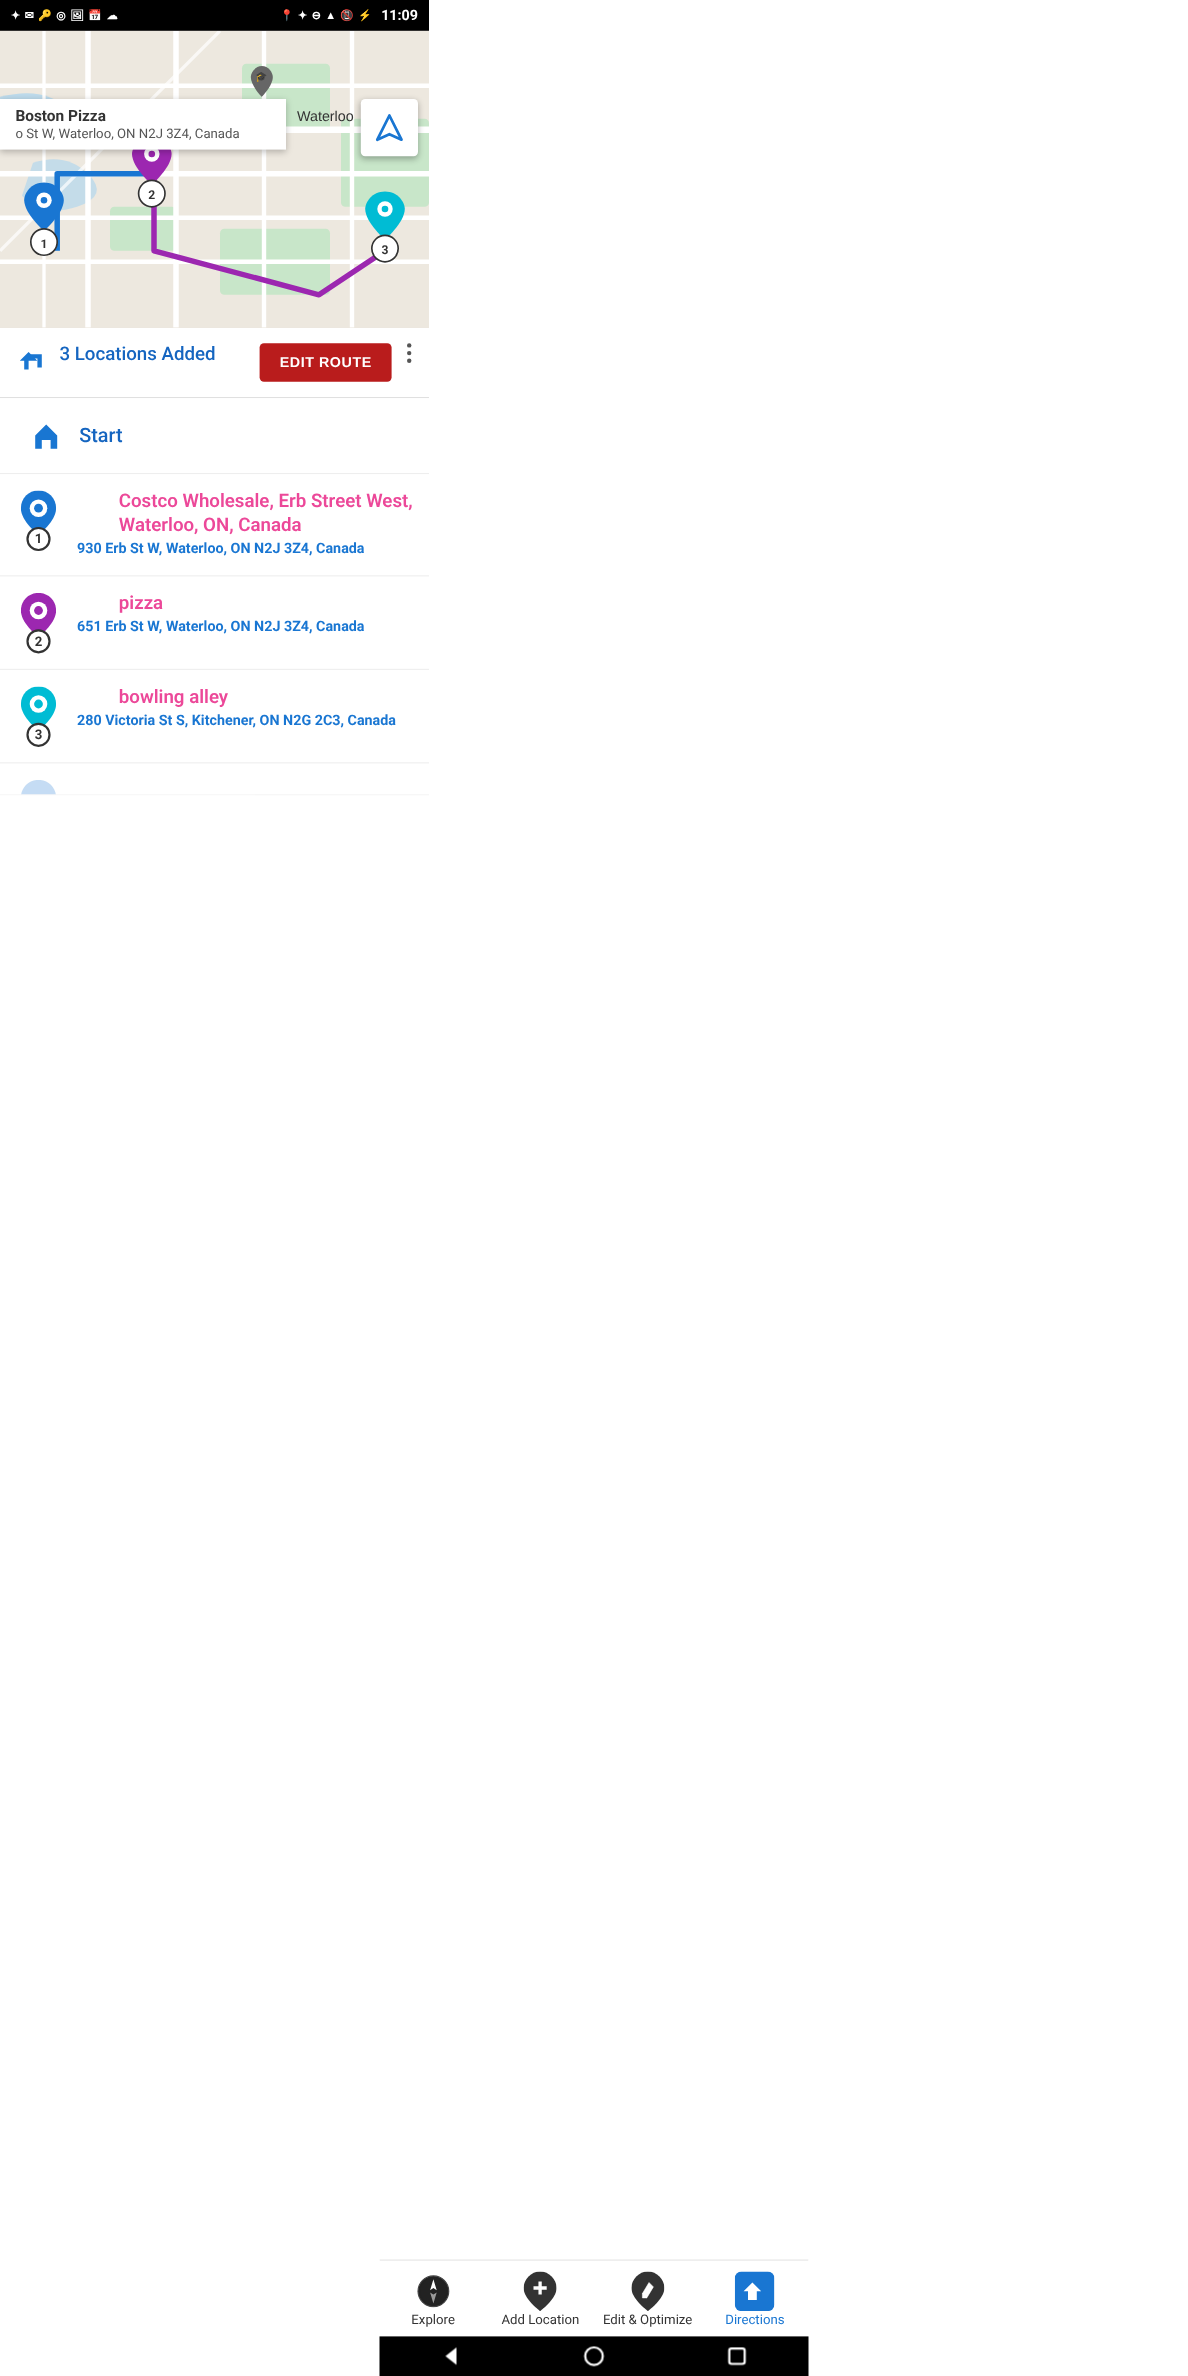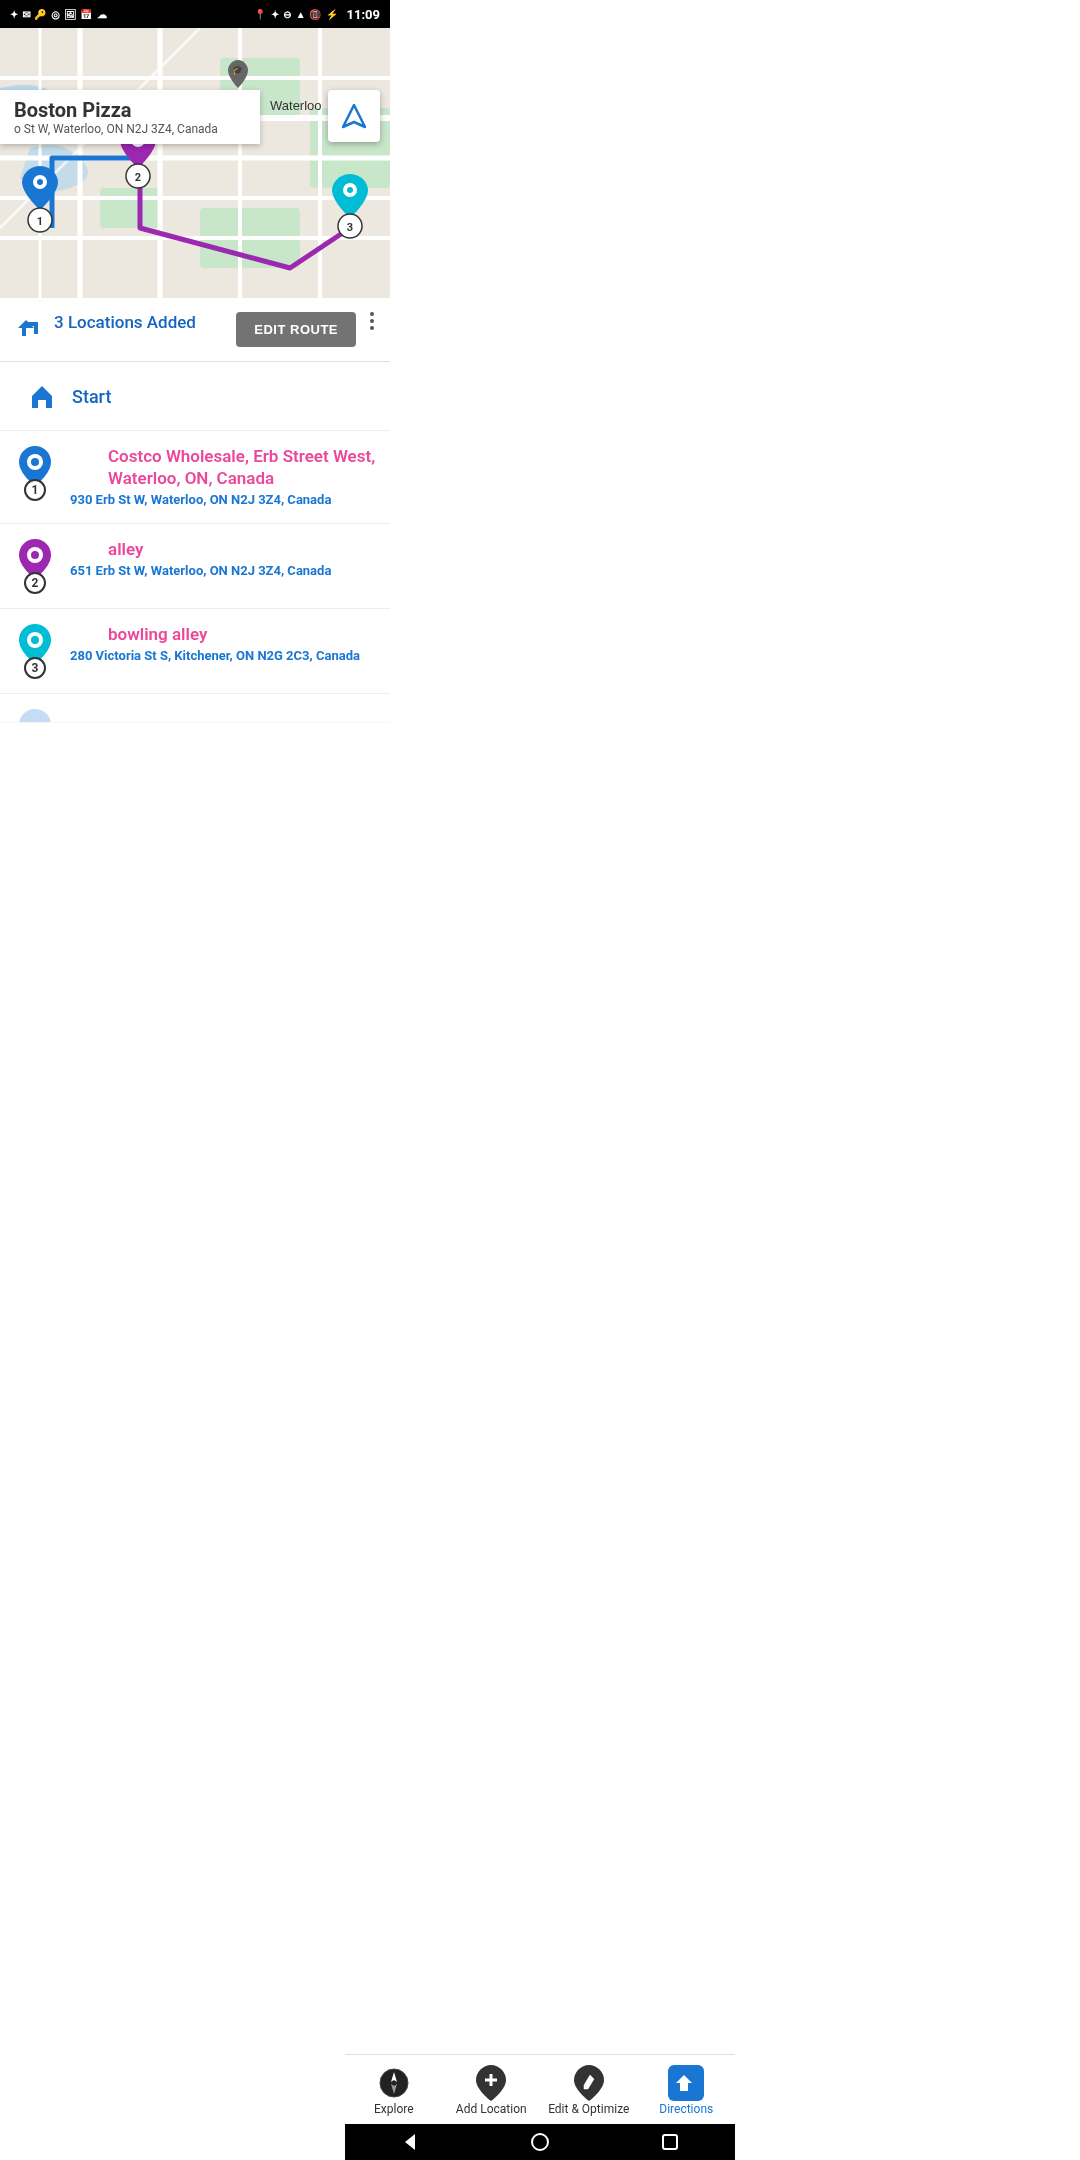--- a/index.html
+++ b/index.html
@@ -56,21 +56,21 @@
     .map-info-card {
       position: absolute;
       top: 62px;
       left: 0;
       background: #fff;
       padding: 8px 14px;
       min-width: 260px;
       box-shadow: 0 2px 6px rgba(0,0,0,0.25);
     }
     .map-info-card .place-name {
-      font-size: 20px;
+      font-size: 14px;
       font-weight: bold;
       color: #333;
     }
     .map-info-card .place-addr {
       font-size: 12px;
       color: #555;
     }
 
     
     .nav-btn {
@@ -104,21 +104,21 @@
       align-items: center;
       justify-content: center;
     }
     .loc-count-text {
       flex: 1;
       font-size: 17px;
       color: #1565C0;
       font-weight: 500;
     }
     .edit-route-btn {
-      background: #737373;
+      background: #b91c1c;
       color: #fff;
       font-size: 13px;
       font-weight: bold;
       padding: 10px 18px;
       border: none;
       border-radius: 4px;
       cursor: pointer;
       letter-spacing: 0.5px;
     }
     .more-btn {
@@ -442,21 +442,21 @@
       <div class="pin-icon">
         <svg width="32" height="40" viewBox="0 0 32 40">
           <path d="M16 0 C7 0 0 7 0 16 C0 28 16 40 16 40 C16 40 32 28 32 16 C32 7 25 0 16 0 Z" fill="#9C27B0"></path>
           <circle cx="16" cy="16" r="8" fill="#fff"></circle>
           <circle cx="16" cy="16" r="4" fill="#9C27B0"></circle>
         </svg>
       </div>
       <div class="pin-number">2</div>
     </div>
     <div class="item-info">
-      <div class="item-name">alley</div>
+      <div class="item-name">pizza</div>
       <div class="item-addr">651 Erb St W, Waterloo, ON N2J 3Z4, Canada</div>
     </div>
   </div>
 
   <div class="route-item">
     <div class="pin-wrapper">
       <div class="pin-icon">
         <svg width="32" height="40" viewBox="0 0 32 40">
           <path d="M16 0 C7 0 0 7 0 16 C0 28 16 40 16 40 C16 40 32 28 32 16 C32 7 25 0 16 0 Z" fill="#00BCD4"></path>
           <circle cx="16" cy="16" r="8" fill="#fff"></circle>

